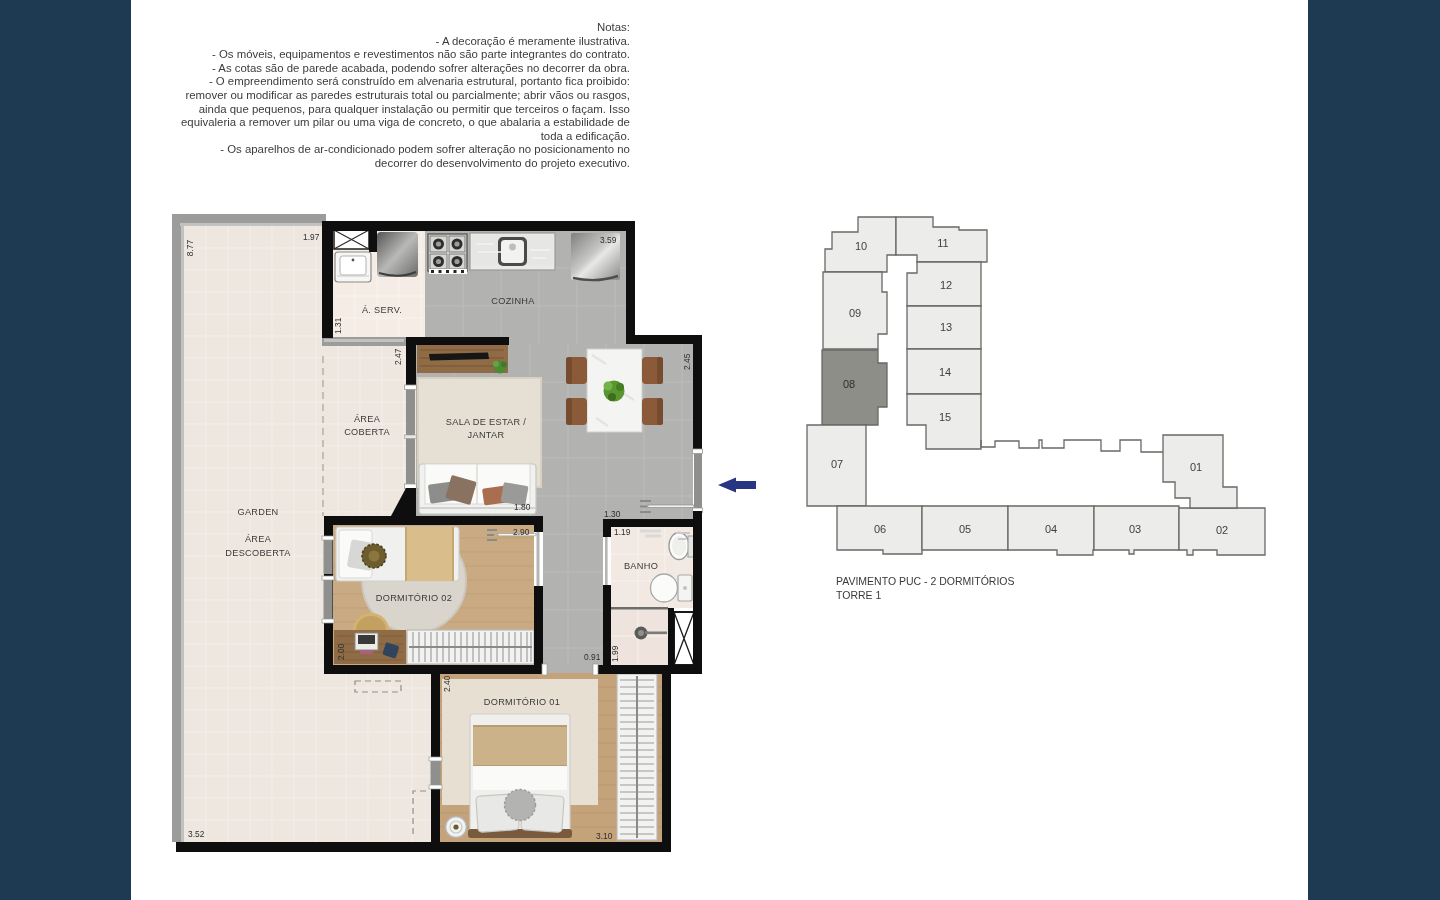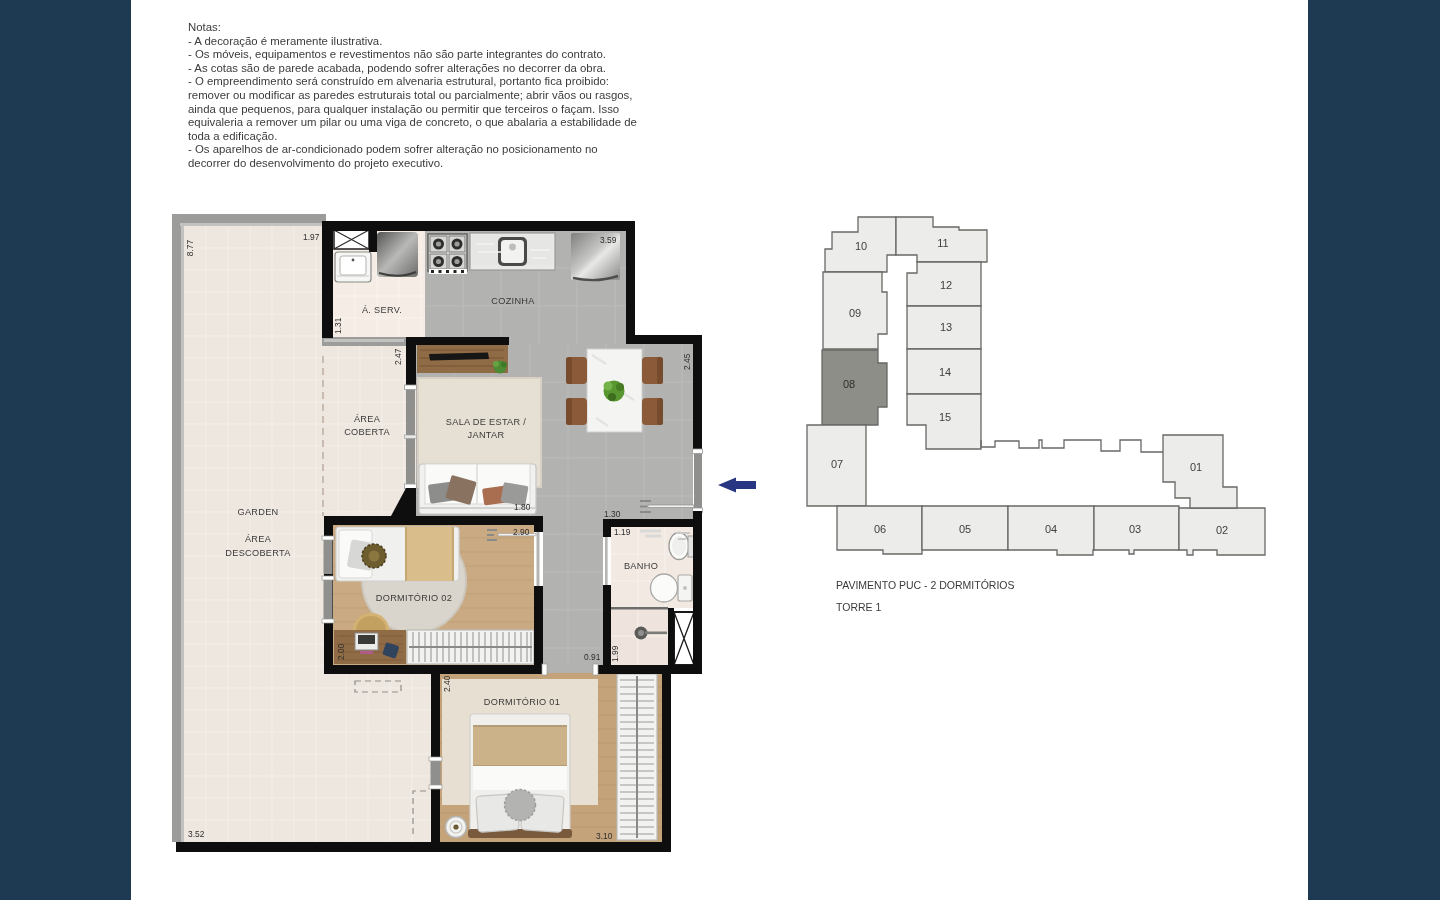--- a/index.html
+++ b/index.html
@@ -1,19 +1,19 @@
 <!DOCTYPE html>
 <html><head>
 <meta charset="utf-8">
 <style>
   html,body{margin:0;padding:0;background:#ffffff;width:1440px;height:900px;overflow:hidden;}
   body{font-family:"Liberation Sans",sans-serif;position:relative;}
   .band{position:absolute;top:0;height:900px;background:#1e3a52;}
-  .notes{position:absolute;left:188px;top:21px;font-size:11.4px;line-height:13.6px;color:#3b3b3b;}
-  .caption{position:absolute;left:836px;top:574px;font-size:10.5px;line-height:22px;color:#3a3a3a;}
+  .notes{position:absolute;left:181px;top:21px;font-size:11.4px;line-height:13.6px;color:#3b3b3b;text-align:right;}
+  .caption{position:absolute;left:836px;top:574px;font-size:10.5px;line-height:14px;color:#3a3a3a;}
   svg{position:absolute;left:0;top:0;}
   text{font-family:"Liberation Sans",sans-serif;}
 </style>
 </head>
 <body>
 
 <div class="band" style="left:0;width:131px;"></div>
 
 <div class="band" style="left:1308px;width:132px;"></div>
 

